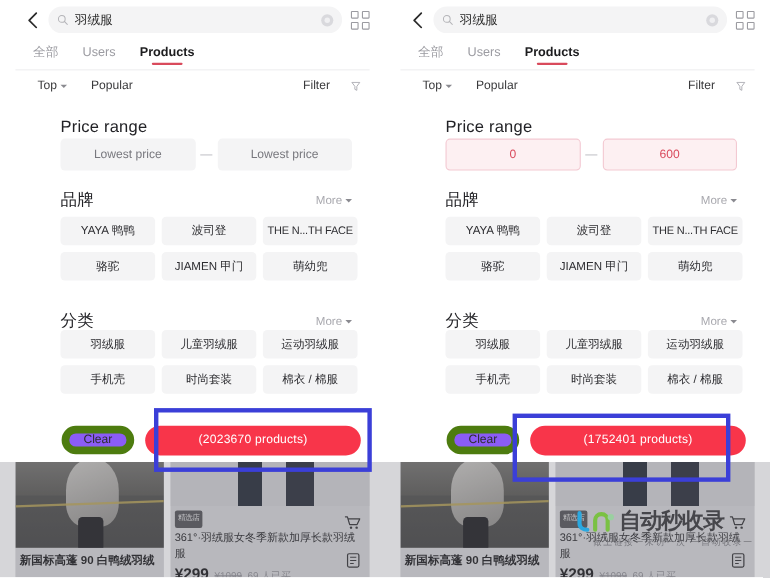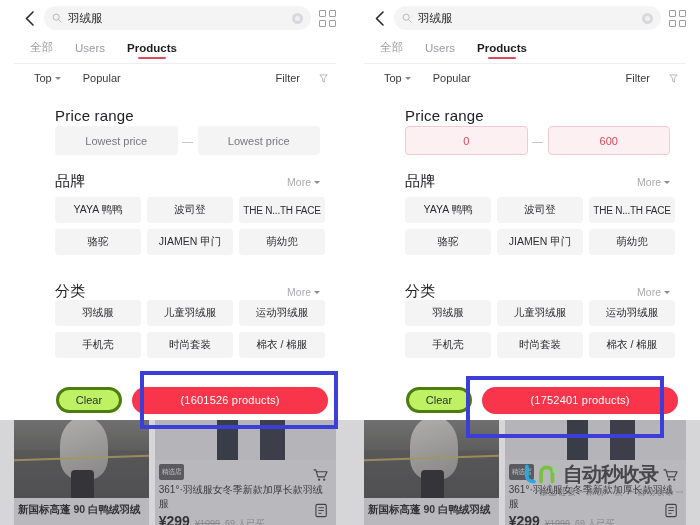--- a/index.html
+++ b/index.html
@@ -121,22 +121,22 @@
   }
   .chip.tight { font-size:10px; letter-spacing:-0.2px; }
 
   
   .action-bar {
     position:absolute; left:0; right:0; top:378px; height:44px;
     display:flex; align-items:center; padding:0 22px 0 56px; gap:10px;
     background:#ffffff;
   }
   .clear-btn {
-    width:66px; height:26px; border-radius:13px; background:#bef264;
-    border:3px solid #4d7c0f; display:flex; align-items:center; justify-content:center;
+    width:66px; height:26px; border-radius:13px; background:#8b5cf6;
+    border:7px solid #4d7c0f; display:flex; align-items:center; justify-content:center;
     font-size:11px; color:#2d2d31;
   }
   .count-btn {
     flex:1 1 auto; height:27px; border-radius:14px; background:#f8354a;
     display:flex; align-items:center; justify-content:center;
     font-size:11px; color:#ffffff; letter-spacing:.2px;
   }
 
   
   .product-strip {
@@ -305,21 +305,21 @@
       <div class="chip">羽绒服</div>
       <div class="chip">儿童羽绒服</div>
       <div class="chip">运动羽绒服</div>
       <div class="chip">手机壳</div>
       <div class="chip">时尚套装</div>
       <div class="chip">棉衣 / 棉服</div>
     </div>
 
     <div class="action-bar">
       <div class="clear-btn">Clear</div>
-      <div class="count-btn">(1601526 products)</div>
+      <div class="count-btn">(2023670 products)</div>
     </div>
 
     <div class="product-strip">
       <div class="card card-photo">
         <div class="photo">
             <div class="road-line"></div>
           </div>
         <div class="card-caption">新国标高蓬 90 白鸭绒羽绒</div>
       </div>
       <div class="card card-info">

